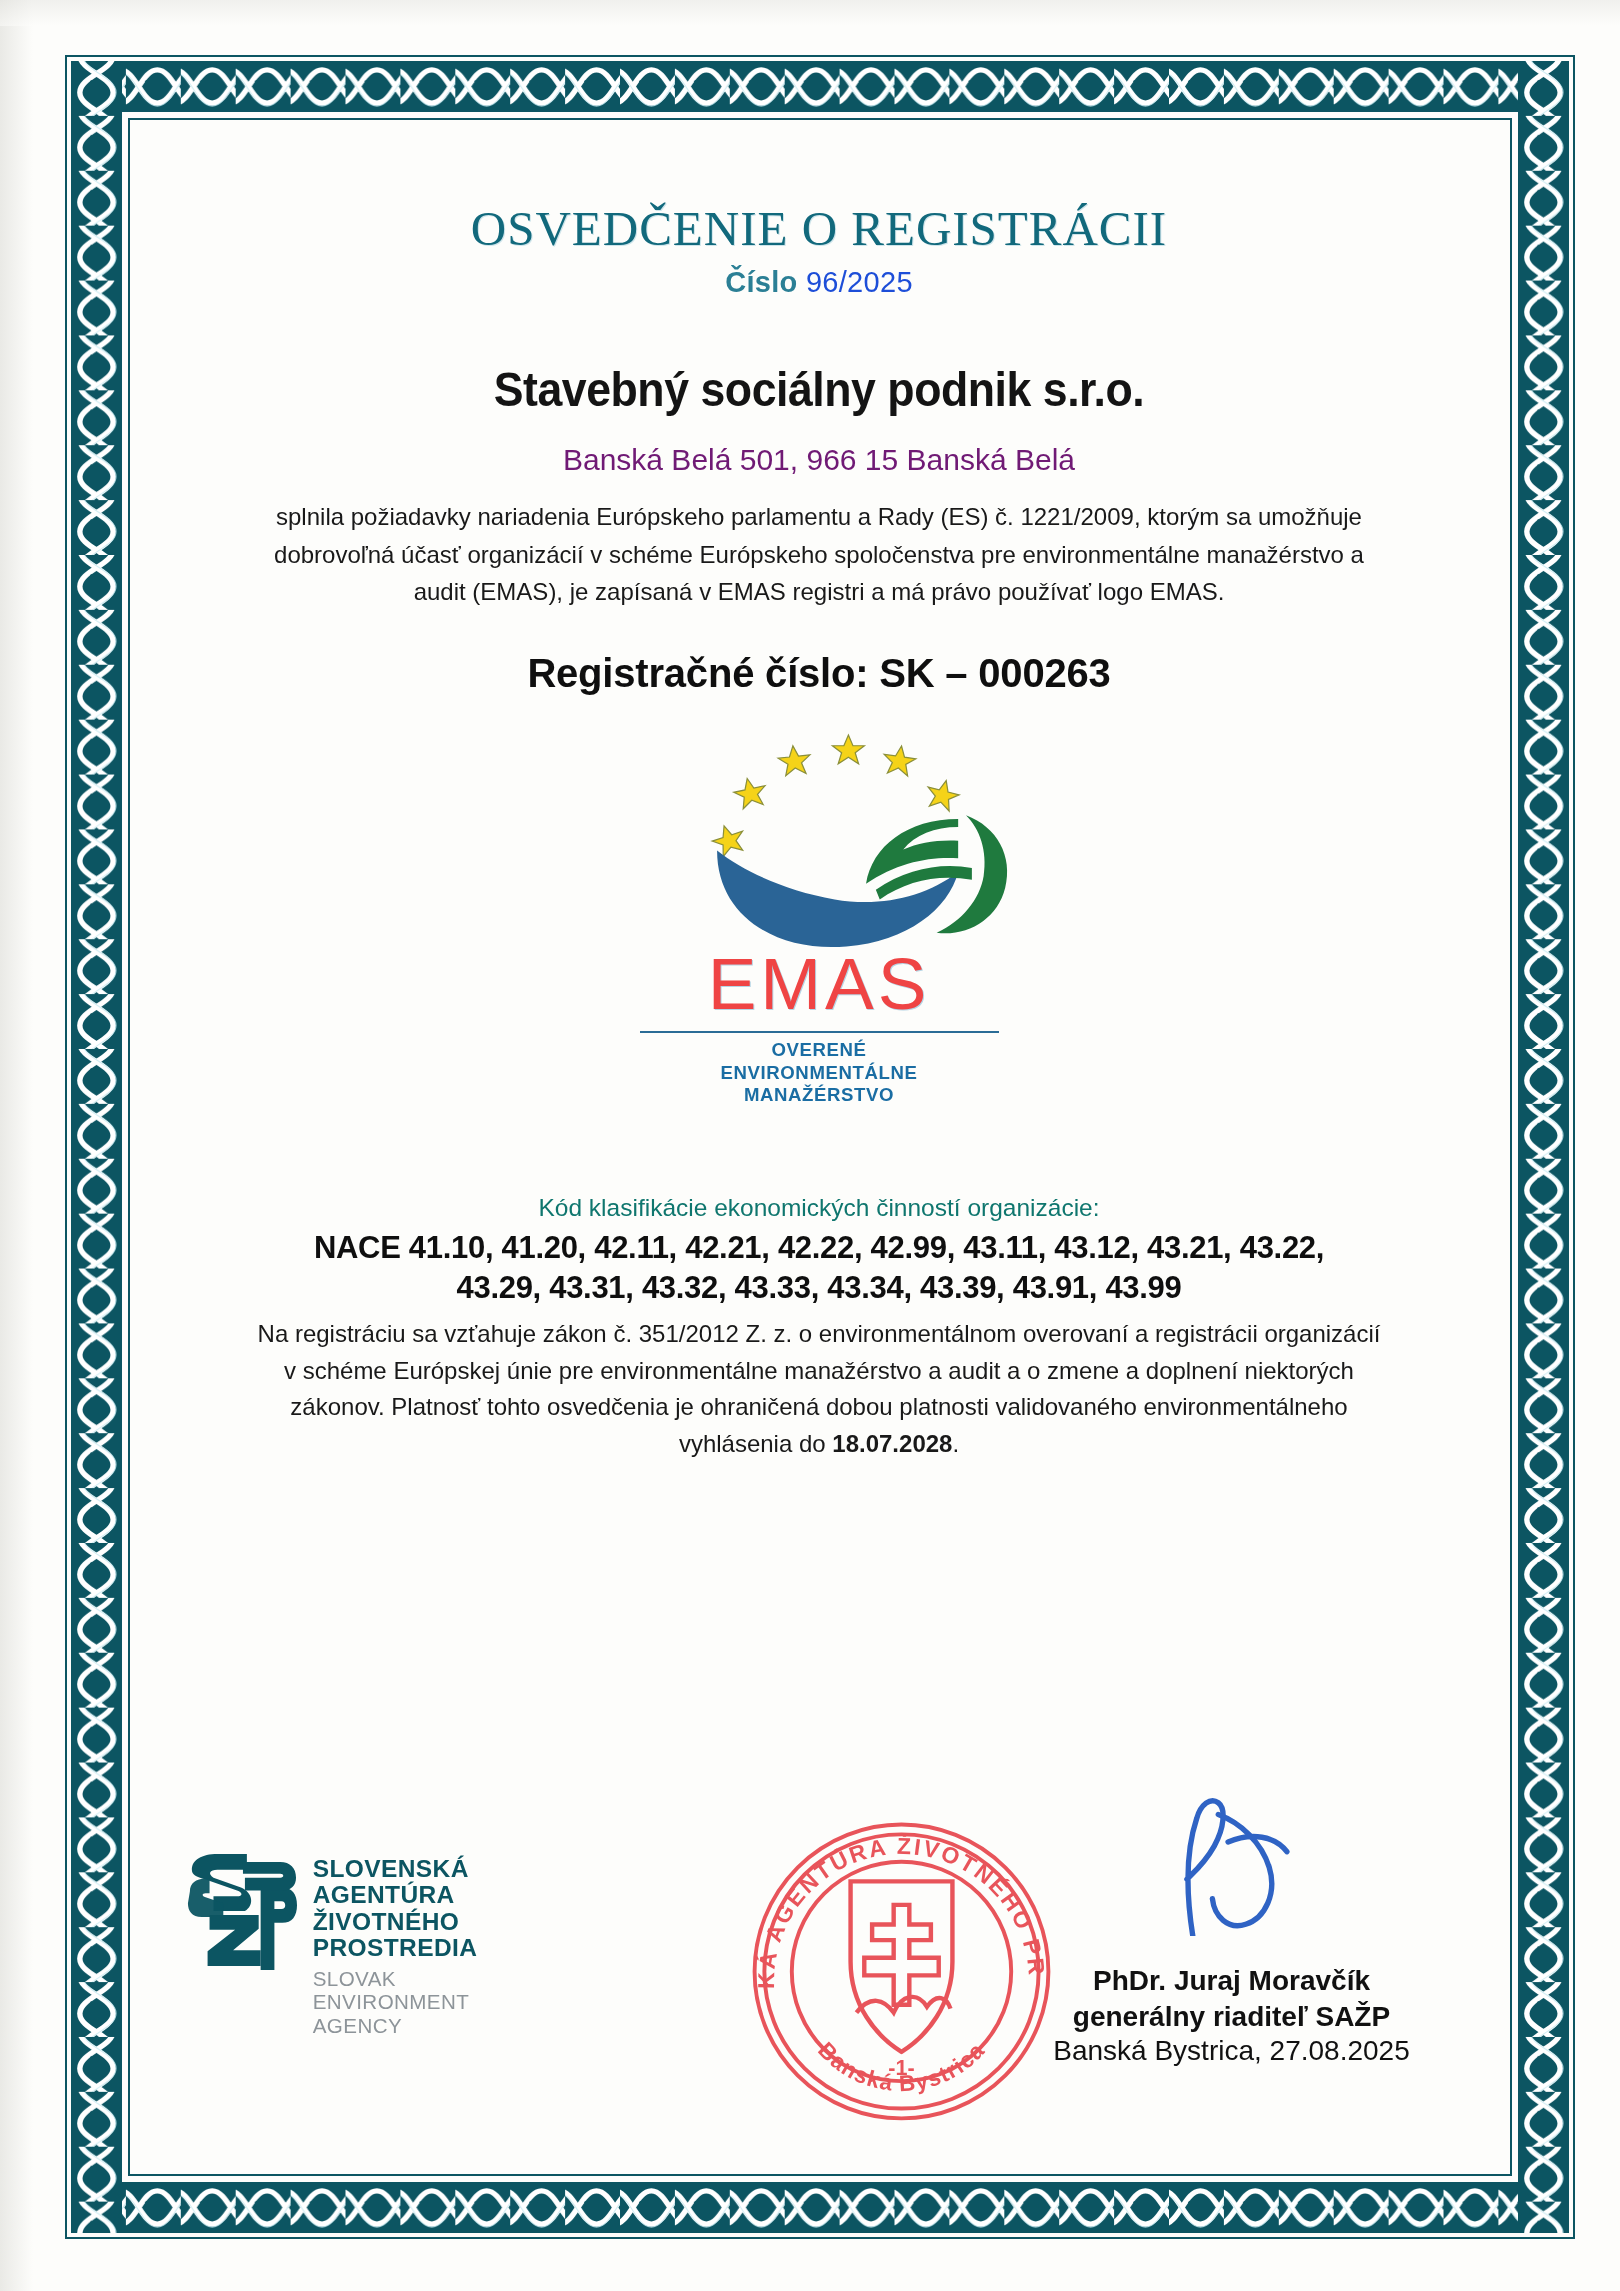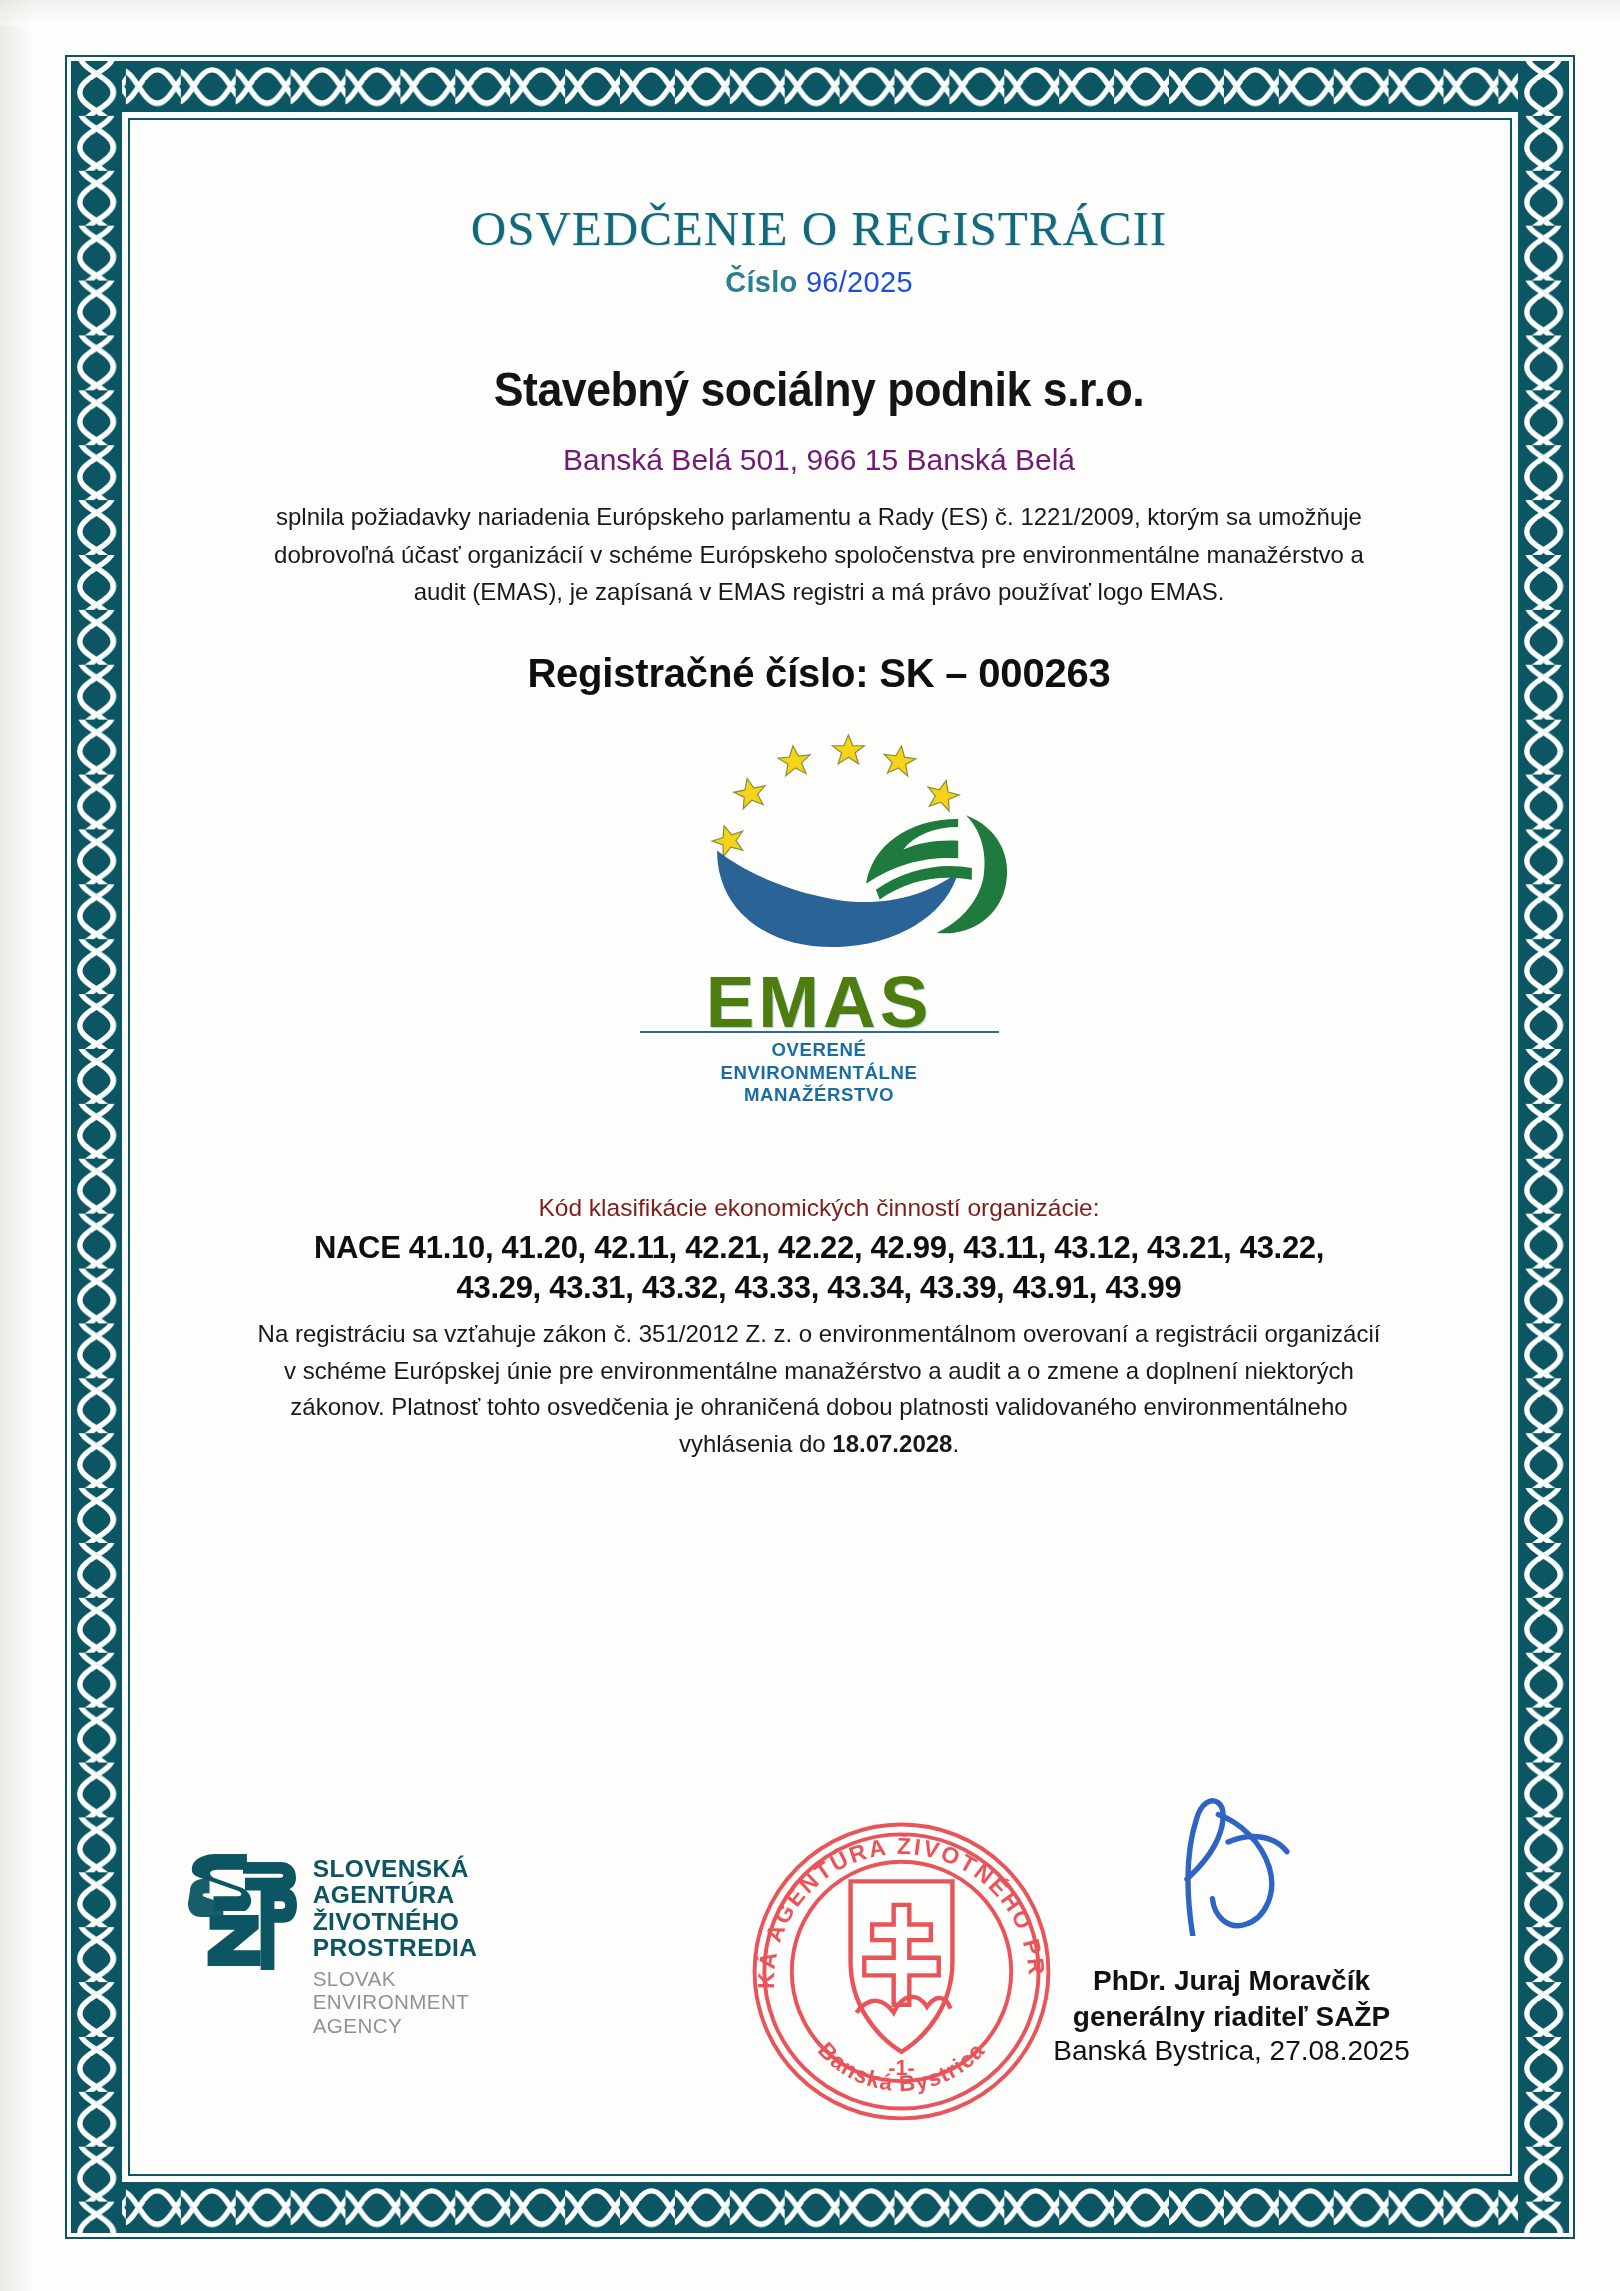--- a/index.html
+++ b/index.html
@@ -123,25 +123,25 @@
   
   #emas-logo {
     margin: 29px auto 0;
     width: 412px;
     height: 353px;
     position: relative;
   }
   #emas-mark { position:absolute; left:0; top:0; }
   #emas-wordmark {
     position: absolute;
-    left: 0; top: 235px; width: 412px;
+    left: 0; top: 217px; width: 412px;
     font-size: 73px;
-    font-weight: bold;
+    font-weight: normal;
     letter-spacing: 3.9px;
-    color: #4d7c0f;
+    color: #ef4444;
     font-family: "Liberation Sans", sans-serif;
     text-shadow: 1px 1px 0 rgba(150,195,220,.7);
   }
   #emas-rule {
     position: absolute;
     left: 27.4px; top: 306px; width: 359px; height: 2px;
     background: #2a6c96;
   }
   #emas-sub {
     position: absolute;
@@ -150,21 +150,21 @@
     font-weight: bold;
     letter-spacing: 0.6px;
     line-height: 1.22;
     color: #1a6da3;
   }
 
   
   #nace-caption {
     margin-top: 116px;
     font-size: 24.5px;
-    color: #7f1d1d;
+    color: #0f766e;
   }
   #nace-codes {
     margin: 5.9px auto 0;
     width: 1166px;
     font-size: 31px;
     font-weight: bold;
     color: #0f0f0f;
     line-height: 1.3;
     letter-spacing: -0.3px;
   }

